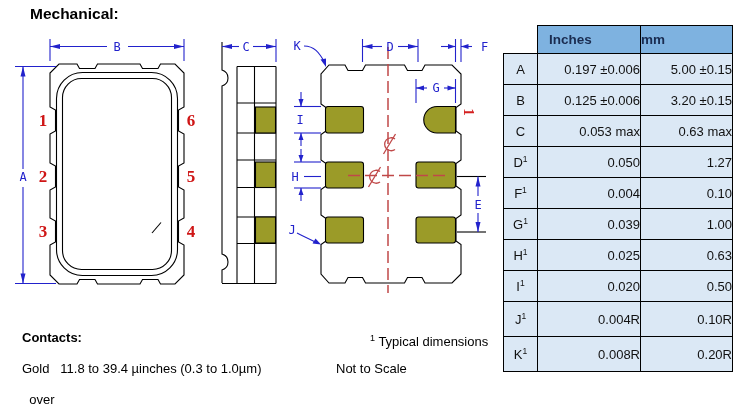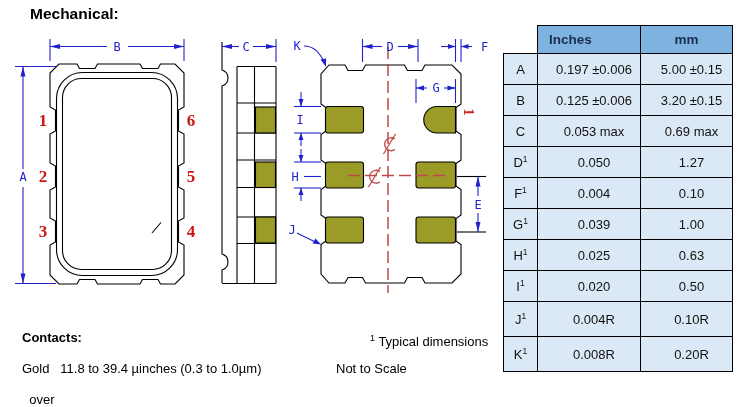--- a/index.html
+++ b/index.html
@@ -14,24 +14,24 @@
             white-space:pre;line-height:15.5px;}
   .contacts .hd{font-weight:bold;}
   .note1{position:absolute;left:338px;top:333px;font-size:13px;color:#000;margin-left:32px;}
   .note1 sup{font-size:9px;}
   .note2{position:absolute;left:336px;top:361px;font-size:13px;color:#000;}
   table.dims{position:absolute;left:503px;top:25px;border-collapse:collapse;table-layout:fixed;}
   table.dims td,table.dims th{border:1px solid #000;padding:0;}
   table.dims td.blank{border:none;background:#fff;}
   table.dims th{background:#7EB2E0;font-size:13.5px;font-weight:bold;color:#1a2c50;}
   table.dims th.h-in{text-align:left;padding-left:11px;}
-  table.dims th.h-mm{text-align:center;}
+  table.dims th.h-mm{text-align:left;}
   table.dims td.lbl{background:#DBE8F5;text-align:center;font-size:13px;color:#111;}
   table.dims td.lbl sup{font-size:8.5px;line-height:0;}
-  table.dims td.val{background:#DBE8F5;font-size:13px;color:#111;padding-left:10px;text-align:center;}
+  table.dims td.val{background:#DBE8F5;font-size:13px;color:#111;padding-left:10px;text-align:right;}
 </style>
 </head>
 <body>
 
 <div class="title">Mechanical:</div>
 
 <svg width="500" height="340" viewBox="0 0 500 340" style="position:absolute;left:0;top:0;">
 
   <g stroke="#000" fill="none" stroke-width="1.1">
     <path fill="#fff" d="M59,64 L77,64 L79.5,68.5 L95,68.5 L97.5,64 L140,64 L142.5,68.5 L158,68.5 L160.5,64 L175,64 L184,73
@@ -238,21 +238,21 @@
     <td class="val">5.00 ±0.15</td>
   </tr>
   <tr style="height:31px">
     <td class="lbl"><span>B</span><sup></sup></td>
     <td class="val">0.125 ±0.006</td>
     <td class="val">3.20 ±0.15</td>
   </tr>
   <tr style="height:31px">
     <td class="lbl"><span>C</span><sup></sup></td>
     <td class="val">0.053 max</td>
-    <td class="val">0.69 max</td>
+    <td class="val">0.63 max</td>
   </tr>
   <tr style="height:31px">
     <td class="lbl"><span>D</span><sup>1</sup></td>
     <td class="val">0.050</td>
     <td class="val">1.27</td>
   </tr>
   <tr style="height:31px">
     <td class="lbl"><span>F</span><sup>1</sup></td>
     <td class="val">0.004</td>
     <td class="val">0.10</td>

